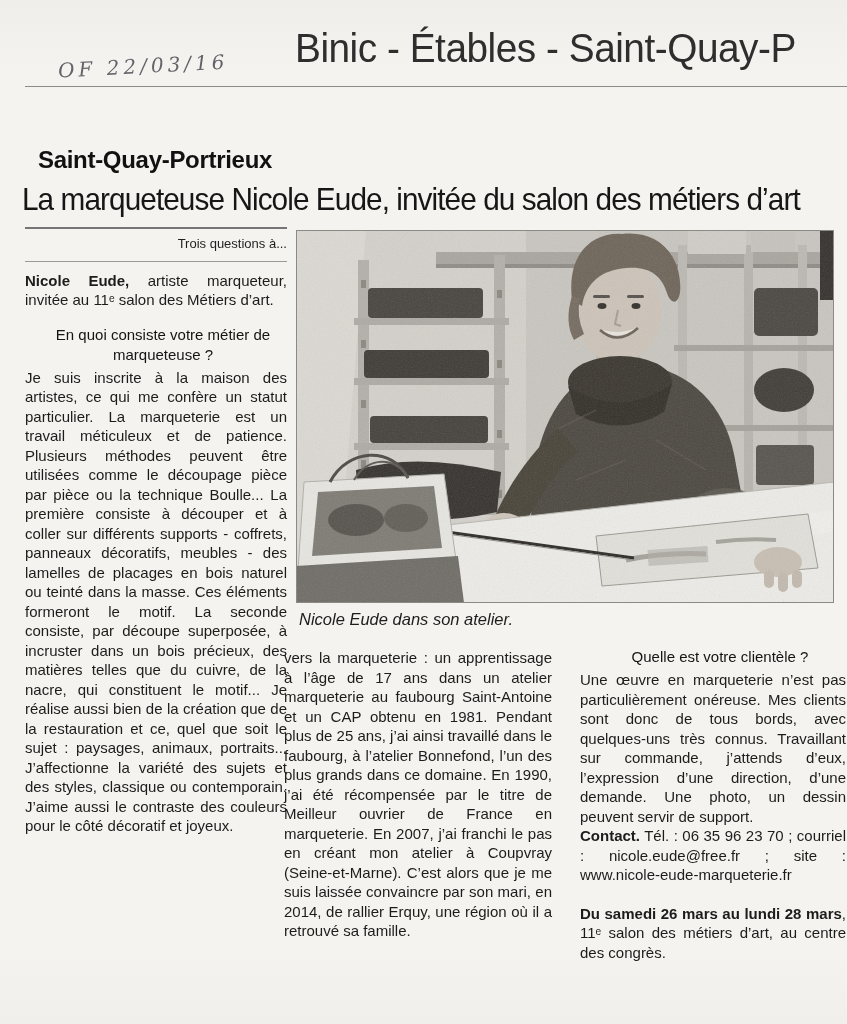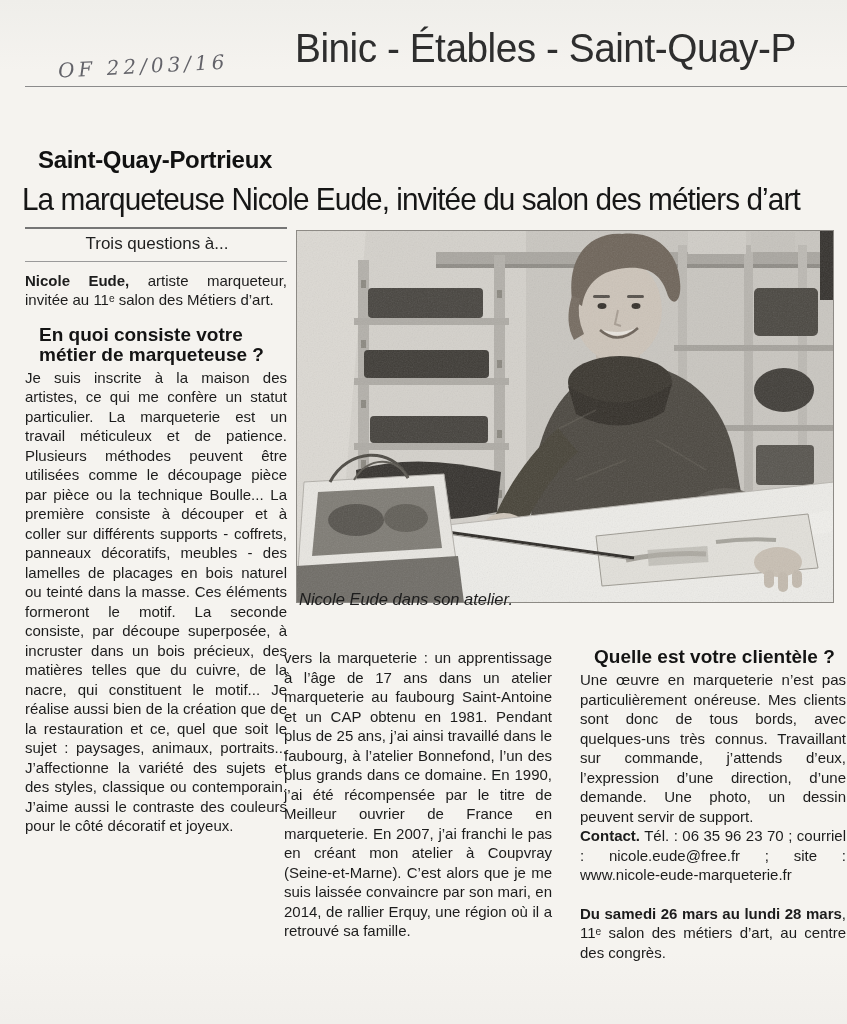--- a/index.html
+++ b/index.html
@@ -34,37 +34,37 @@
     font-size:32px;font-weight:500;color:#161616;
     white-space:nowrap;letter-spacing:-1px;
     transform:scaleX(.93);transform-origin:left top;
   }
   .col{position:absolute;font-size:15px;line-height:19.5px;text-align:justify;hyphens:auto;-webkit-hyphens:auto;}
   .col p{margin:0;}
   .col-left{left:25px;top:227px;width:262px;}
   .col-mid{left:284px;top:648px;width:268px;}
   .col-right{left:580px;top:647px;width:266px;}
   .kicker-rule-top{height:2px;background:#757575;}
-  .kicker{font-size:17px;color:#1f1f1f;padding:5px 0 7px 2px;text-align:center;}
+  .kicker{font-size:13px;color:#1f1f1f;padding:5px 0 7px 2px;text-align:right;}
   .kicker-rule-bottom{height:1px;background:#9a9a9a;}
   .intro{margin-top:9px !important;}
   .qa-heading{
-    font-weight:700;font-size:19px;line-height:20px;
-    padding-left:14px;text-align:left;
+    font-weight:400;font-size:15px;line-height:20px;
+    padding-left:14px;text-align:center;
     margin:15px 0 3px 0 !important;color:#141414;
   }
   .lead-bold{font-weight:700;}
   .contact-para{margin-top:0 !important;}
   .event-para{margin-top:19px !important;}
   .photo{
     position:absolute;left:296px;top:230px;width:538px;height:373px;
     background:#c9c6c0;
   }
   .caption{
-    position:absolute;left:299px;top:590px;
+    position:absolute;left:299px;top:610px;
     font-style:italic;font-size:16.5px;color:#1d1d1d;
   }
 </style>
 </head>
 <body>
 
 <div class="page">
 
   <div class="handwritten">OF 22/03/16</div>
   <div class="top-rule"></div>

